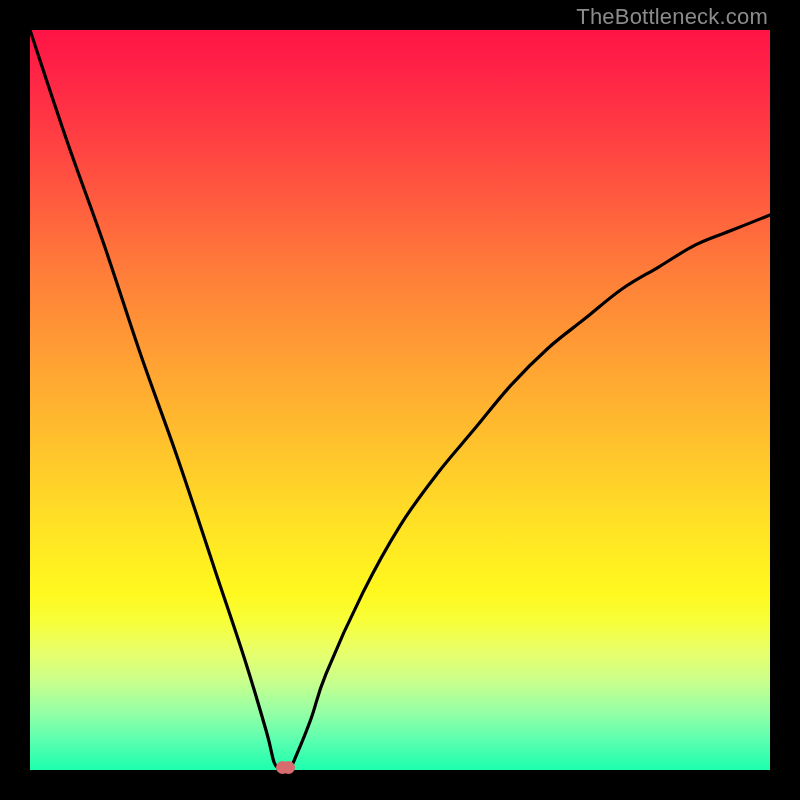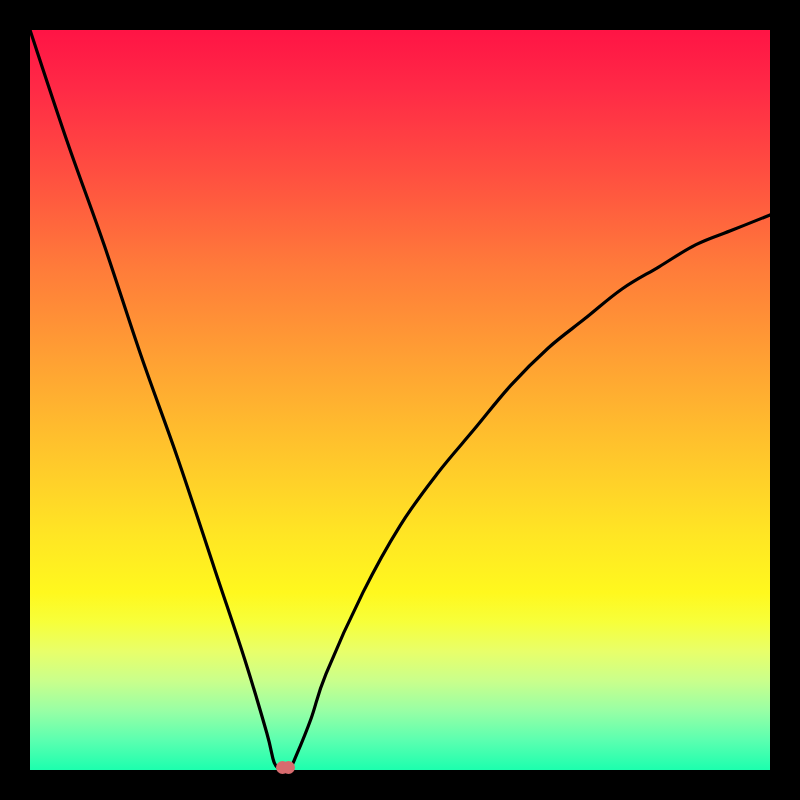--- a/index.html
+++ b/index.html
@@ -65,20 +65,21 @@
     position: absolute;
     background: #d86b6e;
     border-radius: 50%;
     pointer-events: none;
   }
 </style>
 </head>
 <body>
 
 <div class="frame">
+  <div class="watermark">TheBottleneck.com</div>
 
   <div class="plot-area">
     <svg class="curve" viewBox="0 0 740 740" preserveAspectRatio="none">
       <path id="curve-path" d="M 0.00 0.00 C 6.66 19.98, 23.68 72.37, 37.00 111.00 C 50.32 149.63, 60.68 175.97, 74.00 214.60 C 87.32 253.23, 97.68 286.97, 111.00 325.60 C 124.32 364.23, 134.68 390.57, 148.00 429.20 C 161.32 467.83, 173.01 504.24, 185.00 540.20 C 196.99 576.16, 205.28 599.70, 214.60 629.00 C 223.92 658.30, 231.47 684.35, 236.80 703.00 C 242.13 721.65, 241.54 725.94, 244.20 732.60 C 246.86 739.26, 248.94 738.67, 251.60 740.00 C 254.26 741.33, 256.34 742.66, 259.00 740.00 C 261.66 737.34, 262.40 734.52, 266.40 725.20 C 270.40 715.88, 275.87 702.85, 281.20 688.20 C 286.53 673.55, 286.68 666.44, 296.00 643.80 C 305.32 621.16, 319.68 589.04, 333.00 562.40 C 346.32 535.76, 356.68 517.11, 370.00 495.80 C 383.32 474.49, 393.68 461.32, 407.00 444.00 C 420.32 426.68, 430.68 415.58, 444.00 399.60 C 457.32 383.62, 467.68 369.85, 481.00 355.20 C 494.32 340.55, 504.68 330.19, 518.00 318.20 C 531.32 306.21, 541.68 299.26, 555.00 288.60 C 568.32 277.94, 578.68 268.32, 592.00 259.00 C 605.32 249.68, 615.68 244.79, 629.00 236.80 C 642.32 228.81, 652.68 221.26, 666.00 214.60 C 679.32 207.94, 689.68 205.13, 703.00 199.80 C 716.32 194.47, 733.34 187.66, 740.00 185.00" fill="none" stroke="#000000" stroke-width="3.2" stroke-linejoin="round" stroke-linecap="round"></path>
     </svg>
     <div id="min-marker-a" class="marker" style="width: 13px; height: 13px; background: rgb(216, 107, 110); left: 245.8px; top: 731.28px;"></div>
     <div id="min-marker-b" class="marker" style="width: 13px; height: 13px; background: rgb(216, 107, 110); left: 251.8px; top: 731.28px;"></div>
   </div>
 </div>
 

